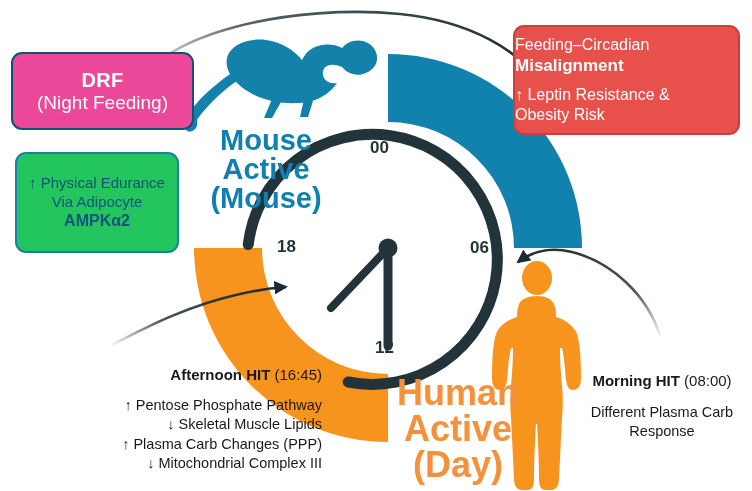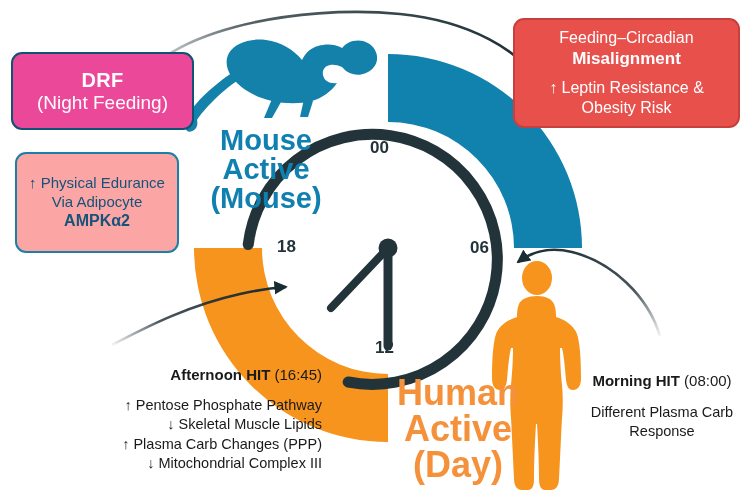--- a/index.html
+++ b/index.html
@@ -52,50 +52,49 @@
     font-size: 19px;
     font-weight: normal;
   }
 
   .ampk-box {
     position: absolute;
     left: 15px;
     top: 152px;
     width: 164px;
     height: 101px;
-    background: #fca5a5;
+    background: #22c55e;
     border: 2px solid #1C7FA8;
     border-radius: 11px;
     box-sizing: border-box;
     display: flex;
     flex-direction: column;
     align-items: center;
     justify-content: center;
     color: #14537A;
     line-height: 1.28;
     font-size: 15px;
   }
   .ampk-box .bold {
     font-weight: bold;
     font-size: 16px;
   }
 
   .red-box {
     position: absolute;
     left: 513px;
-    top: 18px;
+    top: 25px;
     width: 227px;
     height: 110px;
     background: #E8504C;
     border: 2px solid #C8403D;
     border-radius: 11px;
     box-sizing: border-box;
     display: flex;
     flex-direction: column;
-    align-items: center;
     justify-content: center;
     color: #ffffff;
     line-height: 1.24;
   }
   .red-l1 { font-size: 16px; }
   .red-l2 { font-size: 17px; font-weight: bold; }
   .red-gap { height: 9px; }
   .red-l3 { font-size: 16px; }
   .red-l4 { font-size: 16px; }
 

